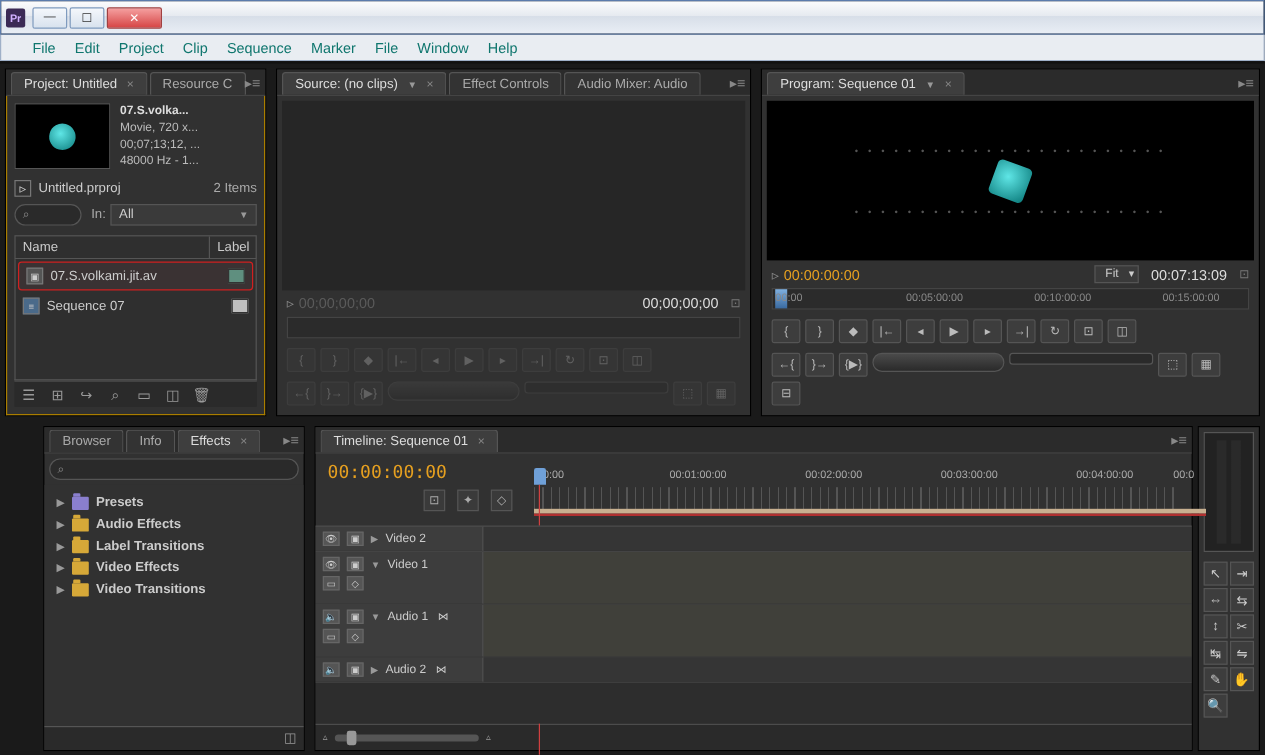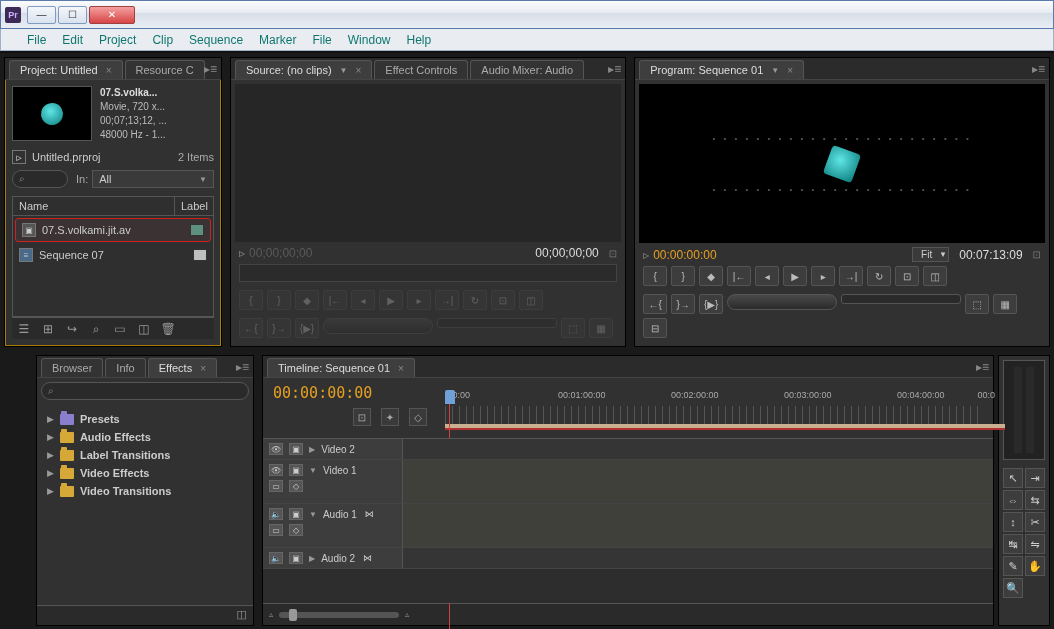--- a/index.html
+++ b/index.html
@@ -286,20 +286,27 @@
           <span class="tc-left active" style="display:flex;align-items:center;gap:4px">
               <span style="color:#888">▹</span>
               <span>00:00:00:00</span>
             </span>
           <span class="tc-right">
             <span class="fit-sel">Fit</span>
             <span>00:07:13:09</span>
             <span style="color:#777;font-size:10px">⊡</span>
           </span>
         </div>
+        <div class="ruler">
+          <div class="playhead" style="left:2px"></div>
+          <span class="tick-label" style="left:2px">00:00</span>
+          <span class="tick-label" style="left:28%">00:05:00:00</span>
+          <span class="tick-label" style="left:55%">00:10:00:00</span>
+          <span class="tick-label" style="left:82%">00:15:00:00</span>
+        </div>
         <div class="transport">
           <div class="tbtn">{</div>
           <div class="tbtn">}</div>
           <div class="tbtn">◆</div>
           <div class="tbtn">|←</div>
           <div class="tbtn">◂</div>
           <div class="tbtn">▶</div>
           <div class="tbtn">▸</div>
           <div class="tbtn">→|</div>
           <div class="tbtn">↻</div>

